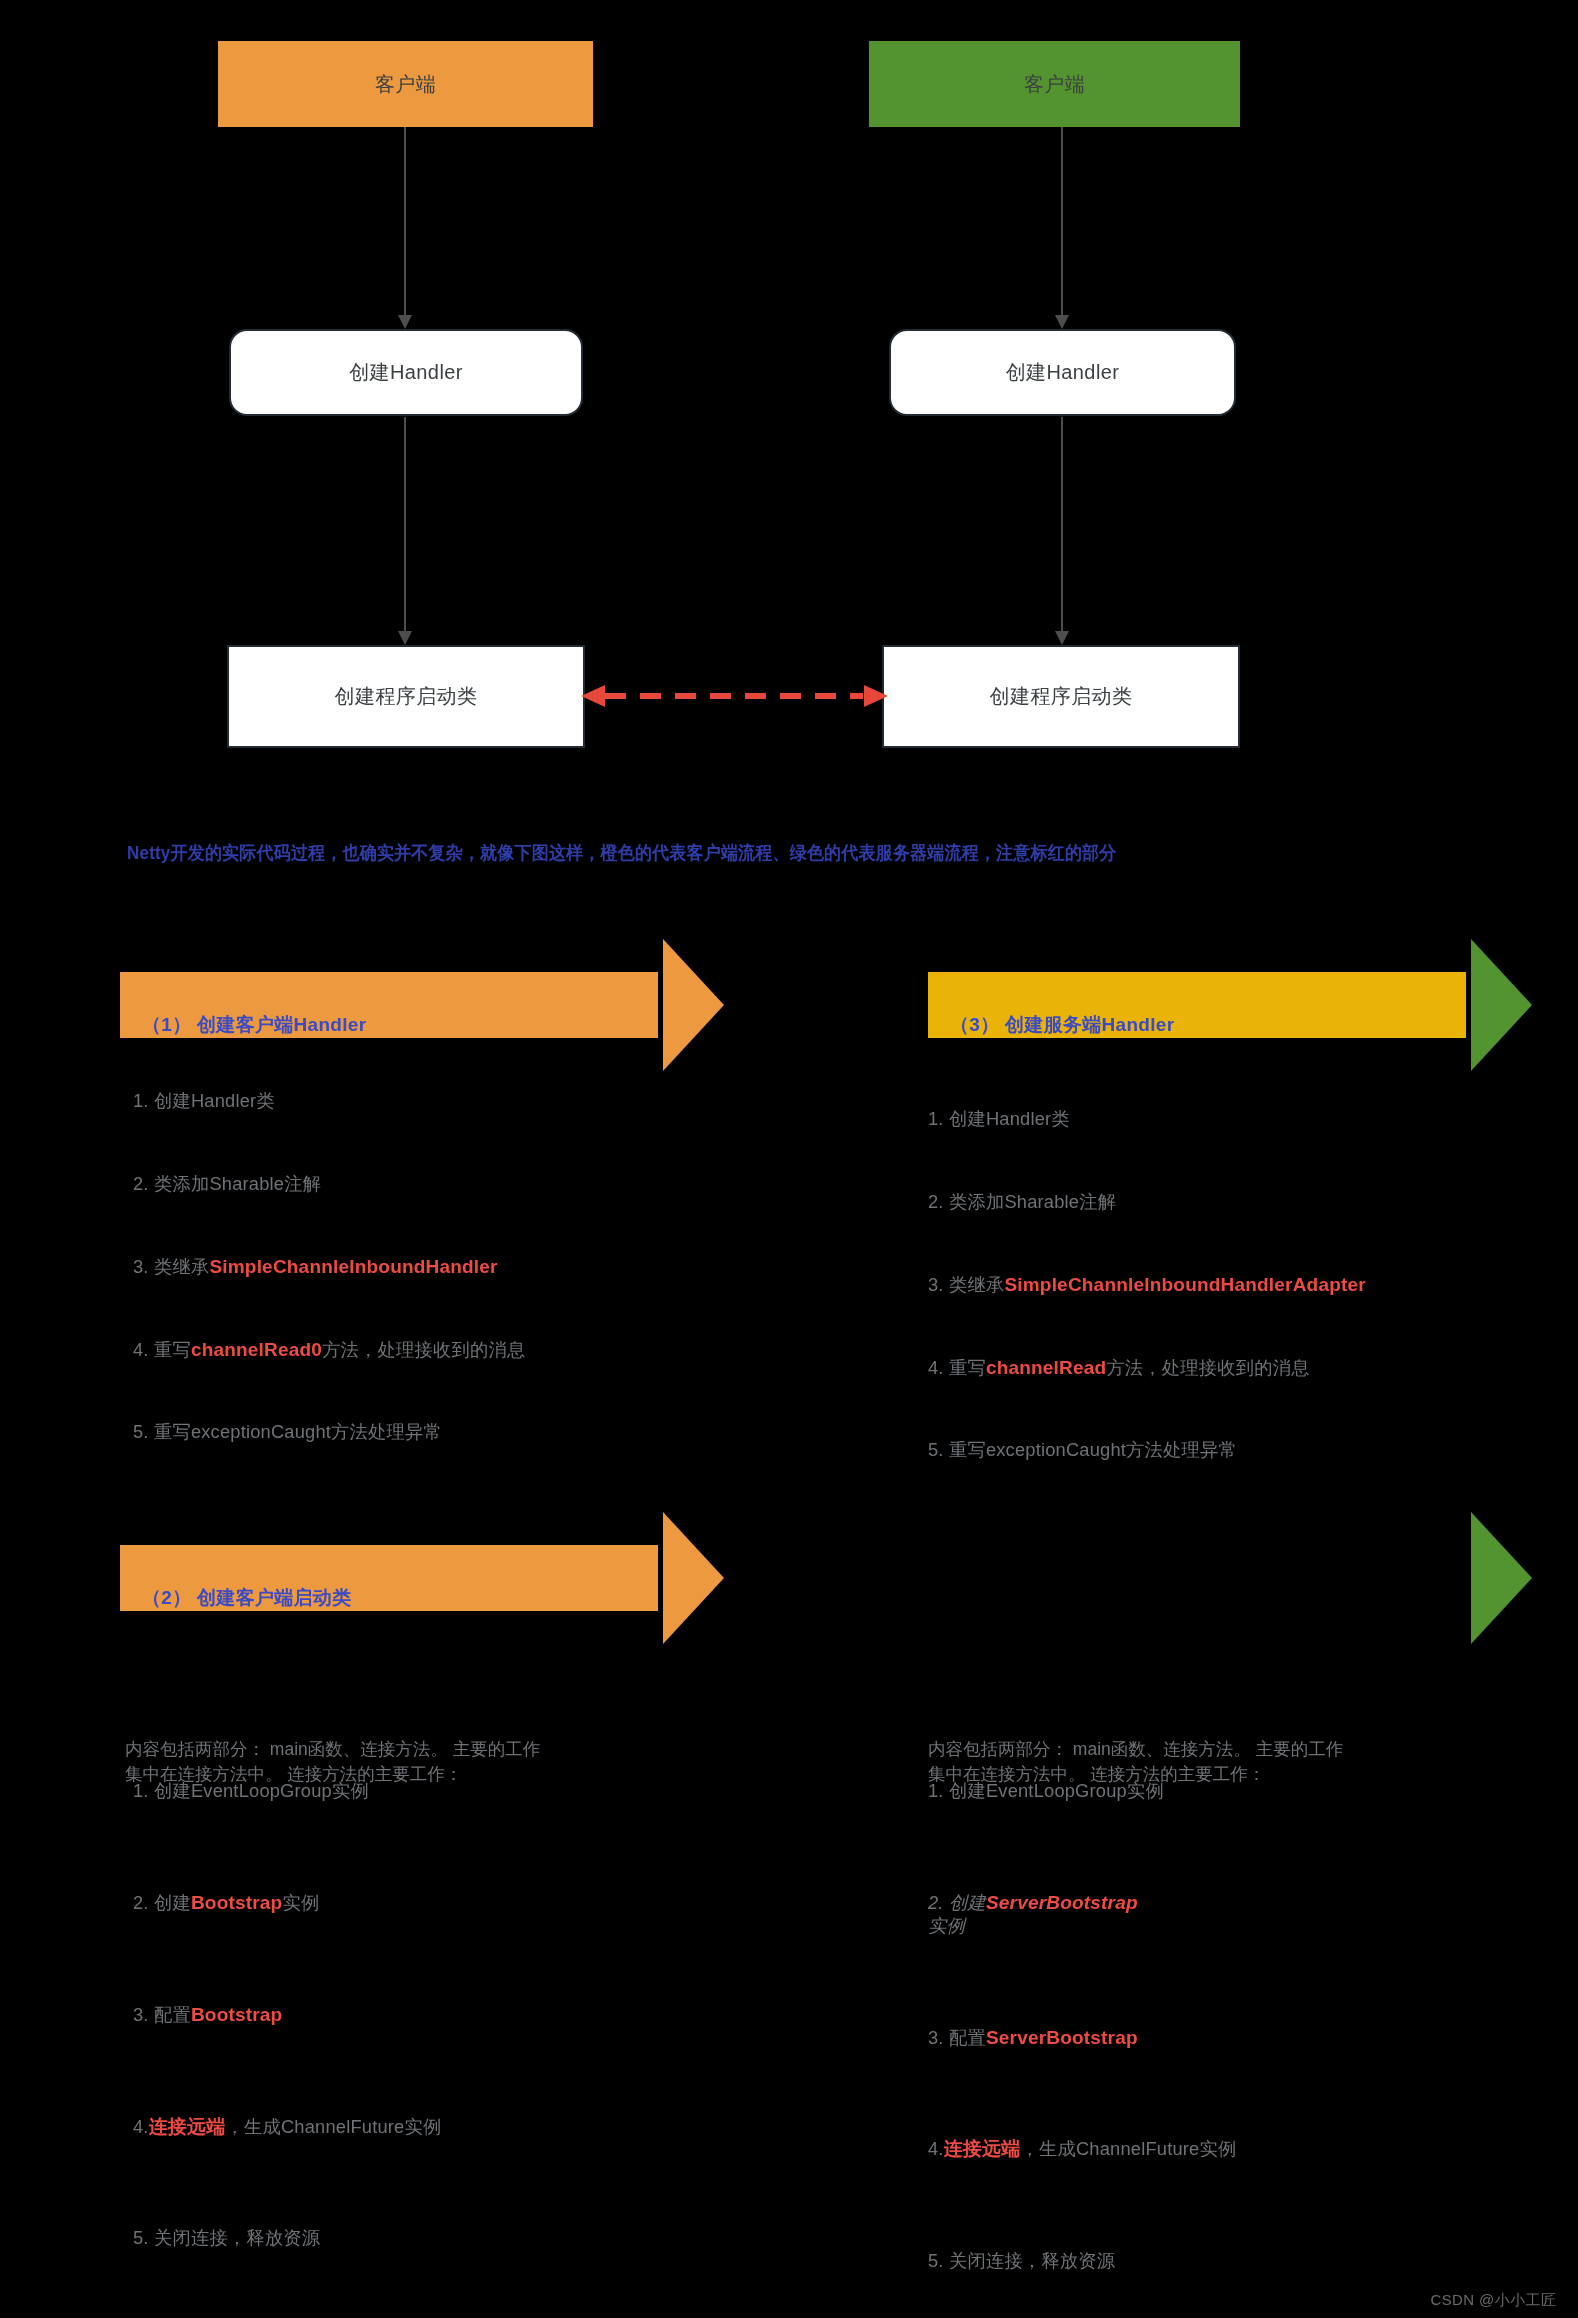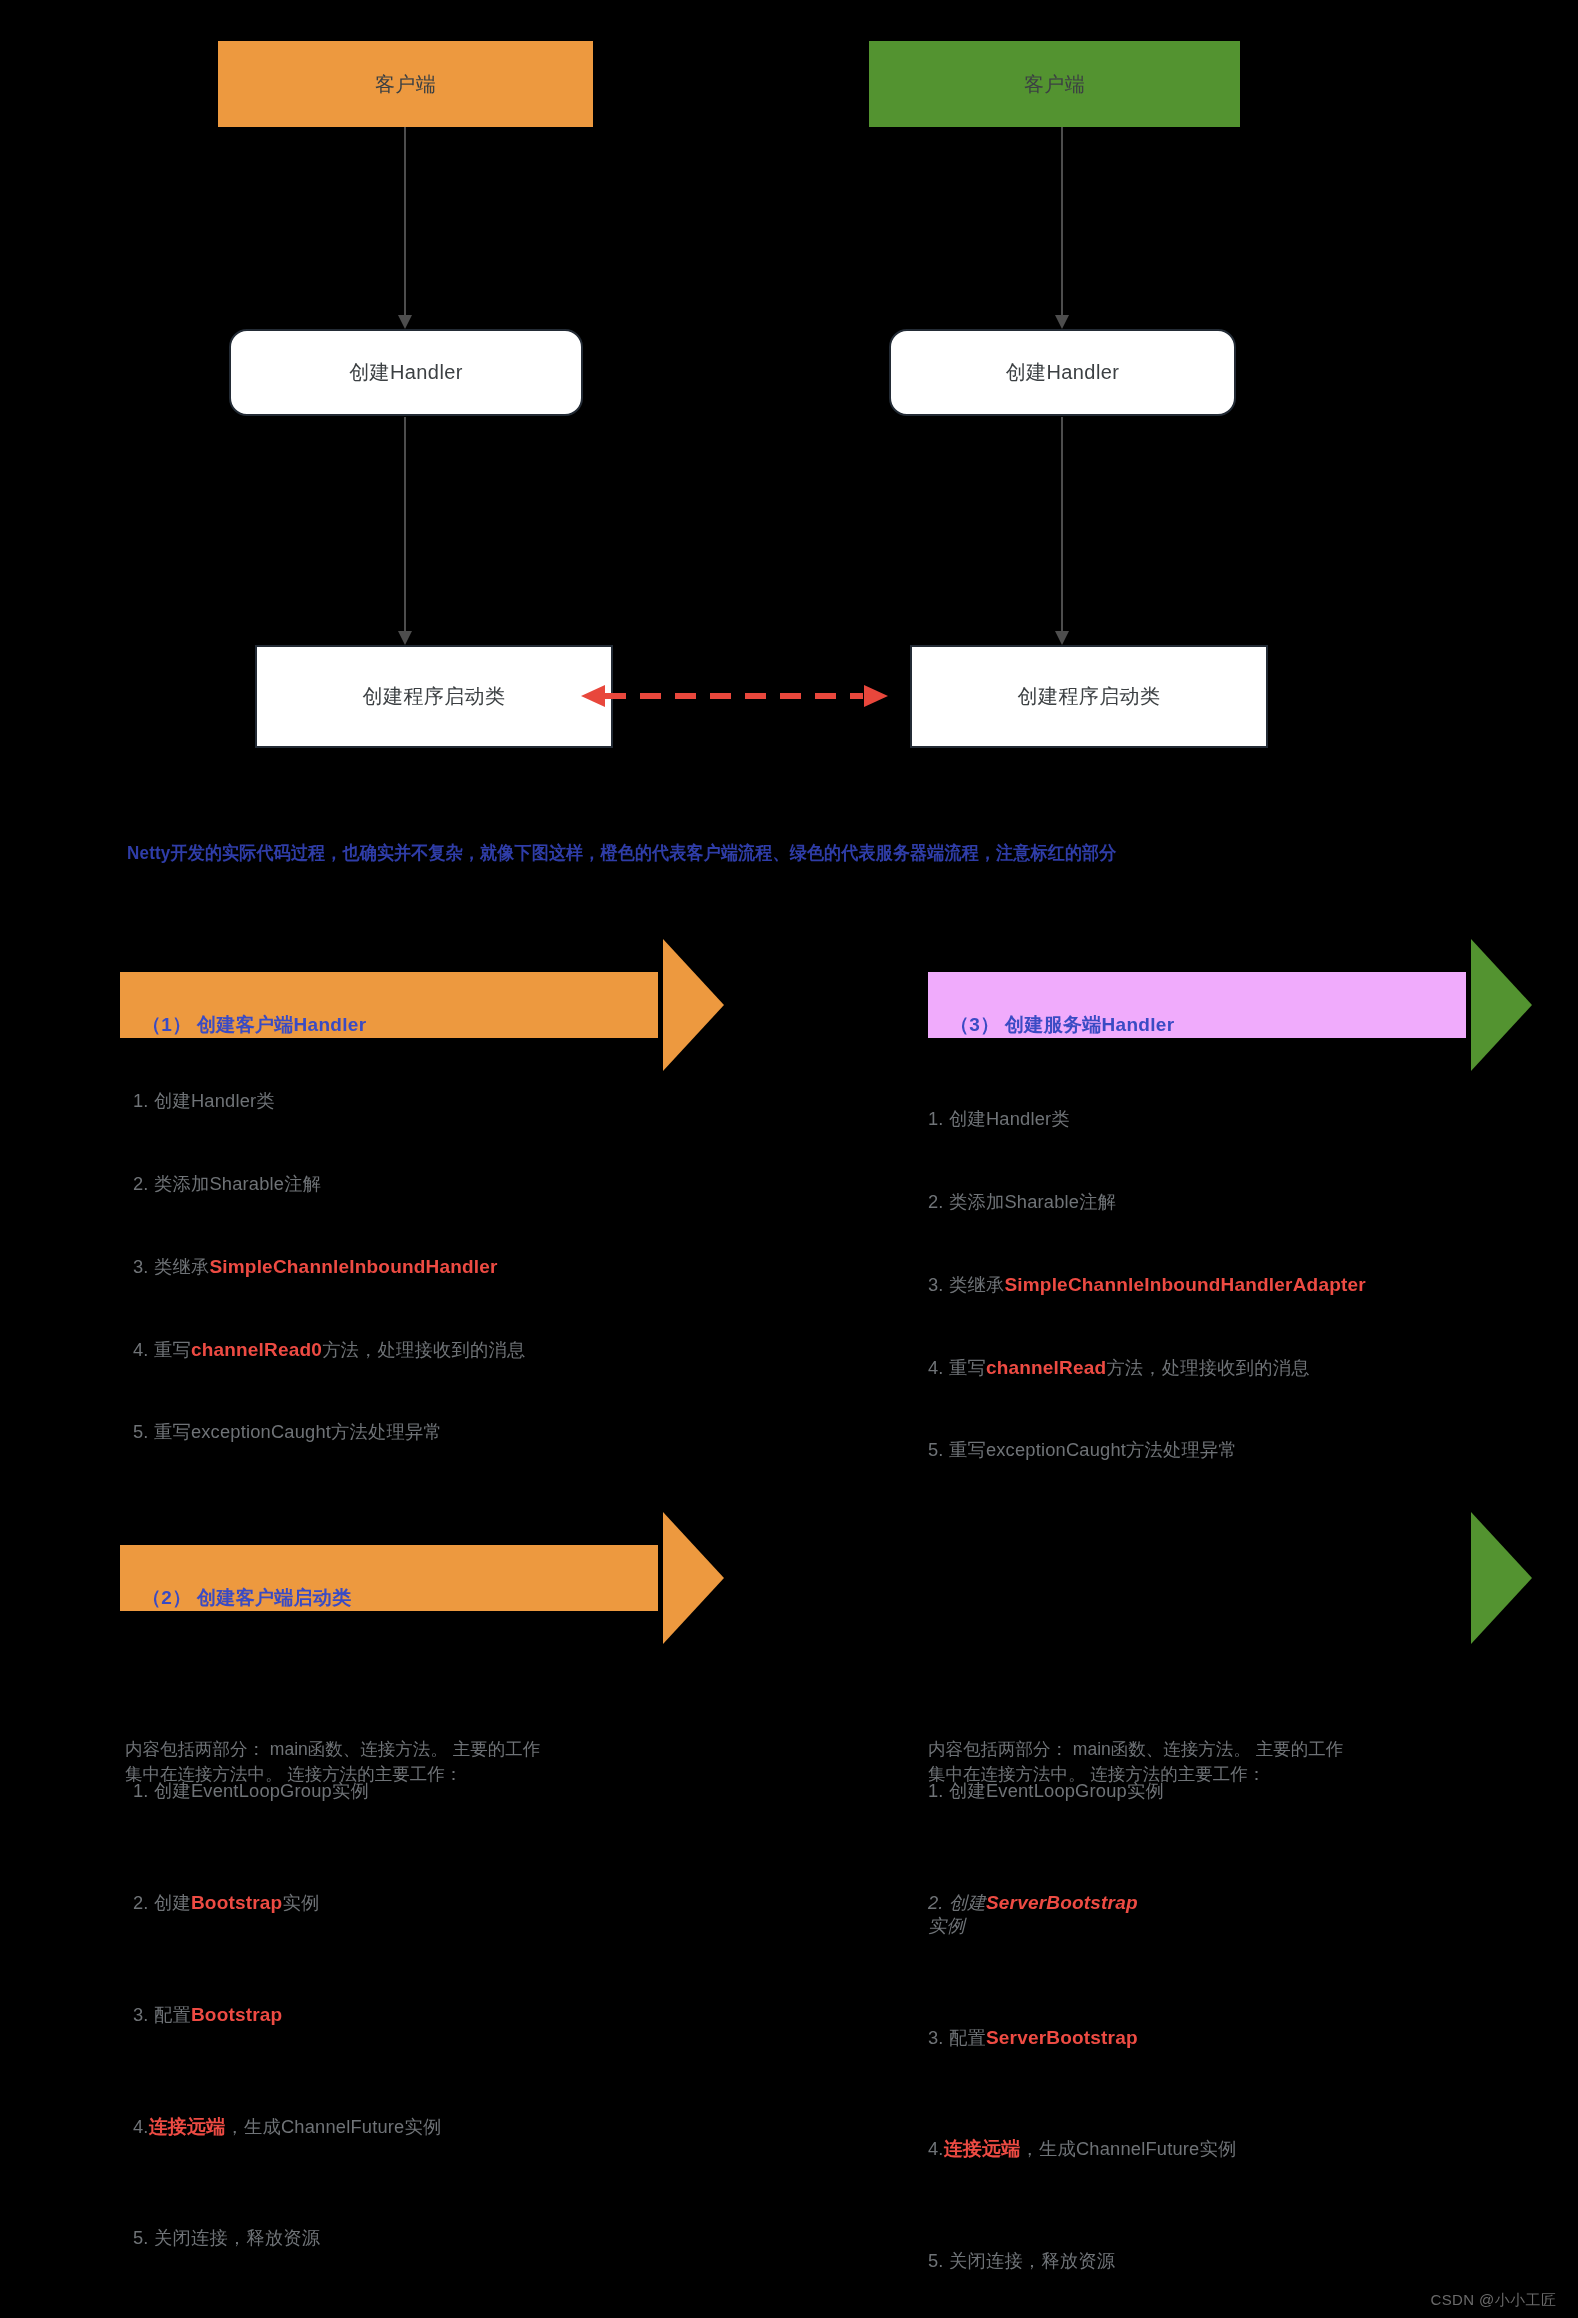--- a/index.html
+++ b/index.html
@@ -30,21 +30,20 @@
     border: 2.6px solid #232B35;
     border-radius: 18px;
   }
   .box-handler-left  { left: 229px; top: 329px; width: 354px; height: 87px; }
   .box-handler-right { left: 889px; top: 329px; width: 347px; height: 87px; }
 
   .box-start {
     background: #ffffff;
     border: 2.6px solid #232B35;
     border-radius: 0;
-    margin-left: 28px;
   }
   .box-start-left  { left: 227px; top: 645px; width: 358px; height: 103px; }
   .box-start-right { left: 882px; top: 645px; width: 358px; height: 103px; }
 
   .v-arrow { position: absolute; width: 14px; }
   .v-arrow .shaft {
     position: absolute; left: 6.1px; top: 0; width: 1.7px; height: calc(100% - 12.2px);
     background: #4d4d4d;
   }
   .v-arrow .head {
@@ -108,21 +107,21 @@
   .banner .label {
     font-size: 19px;
     font-weight: 800;
     color: #3a4bc4;
     padding-left: 22px;
     letter-spacing: 0.3px;
     white-space: nowrap;
   }
   .banner-orange .body { background: #ED993F; }
   .banner-orange .tip  { border-left: 61px solid #ED993F; }
-  .banner-green  .body { background: #f0abfc; }
+  .banner-green  .body { background: #eab308; }
   .banner-green  .tip  { border-left: 61px solid #539330; }
 
   .banner-1 { left: 120px; top: 972px; width: 604px; }
   .banner-3 { left: 928px; top: 972px; width: 604px; }
   .banner-2 { left: 120px; top: 1545px; width: 604px; }
   .banner-4 { left: 928px; top: 1545px; width: 604px; }
 
   
   .list { position: absolute; }
   .list-item {

